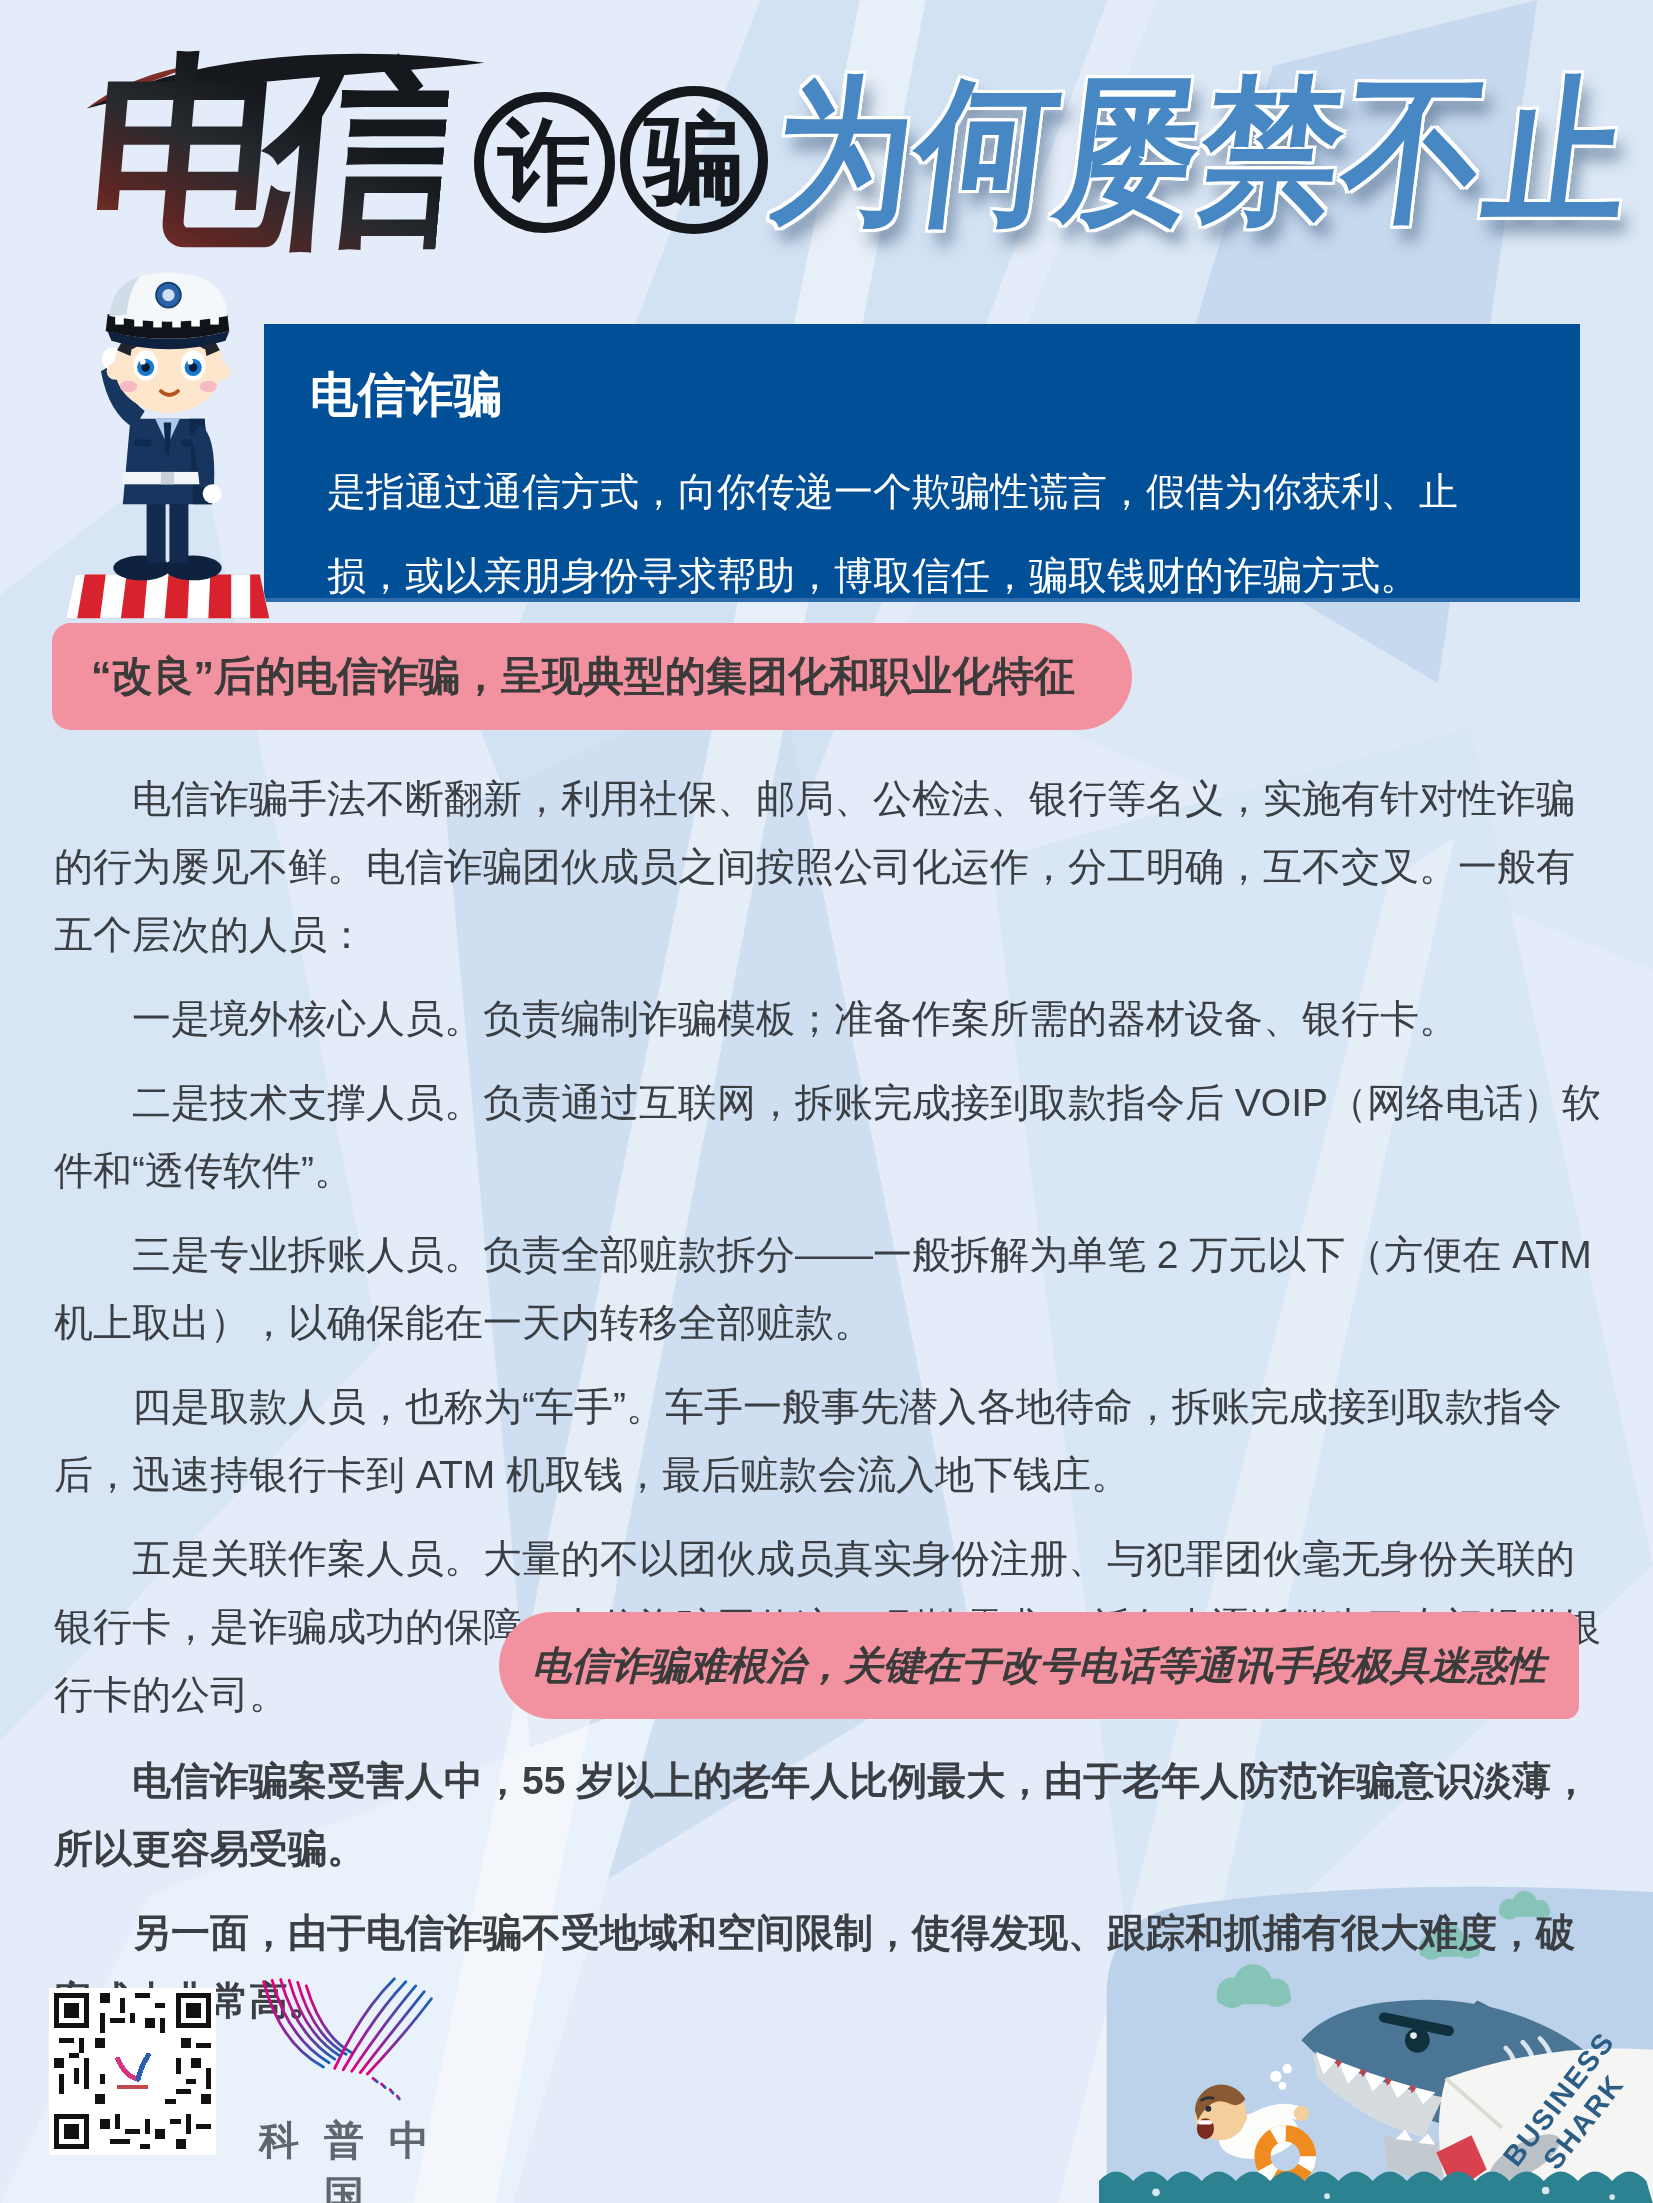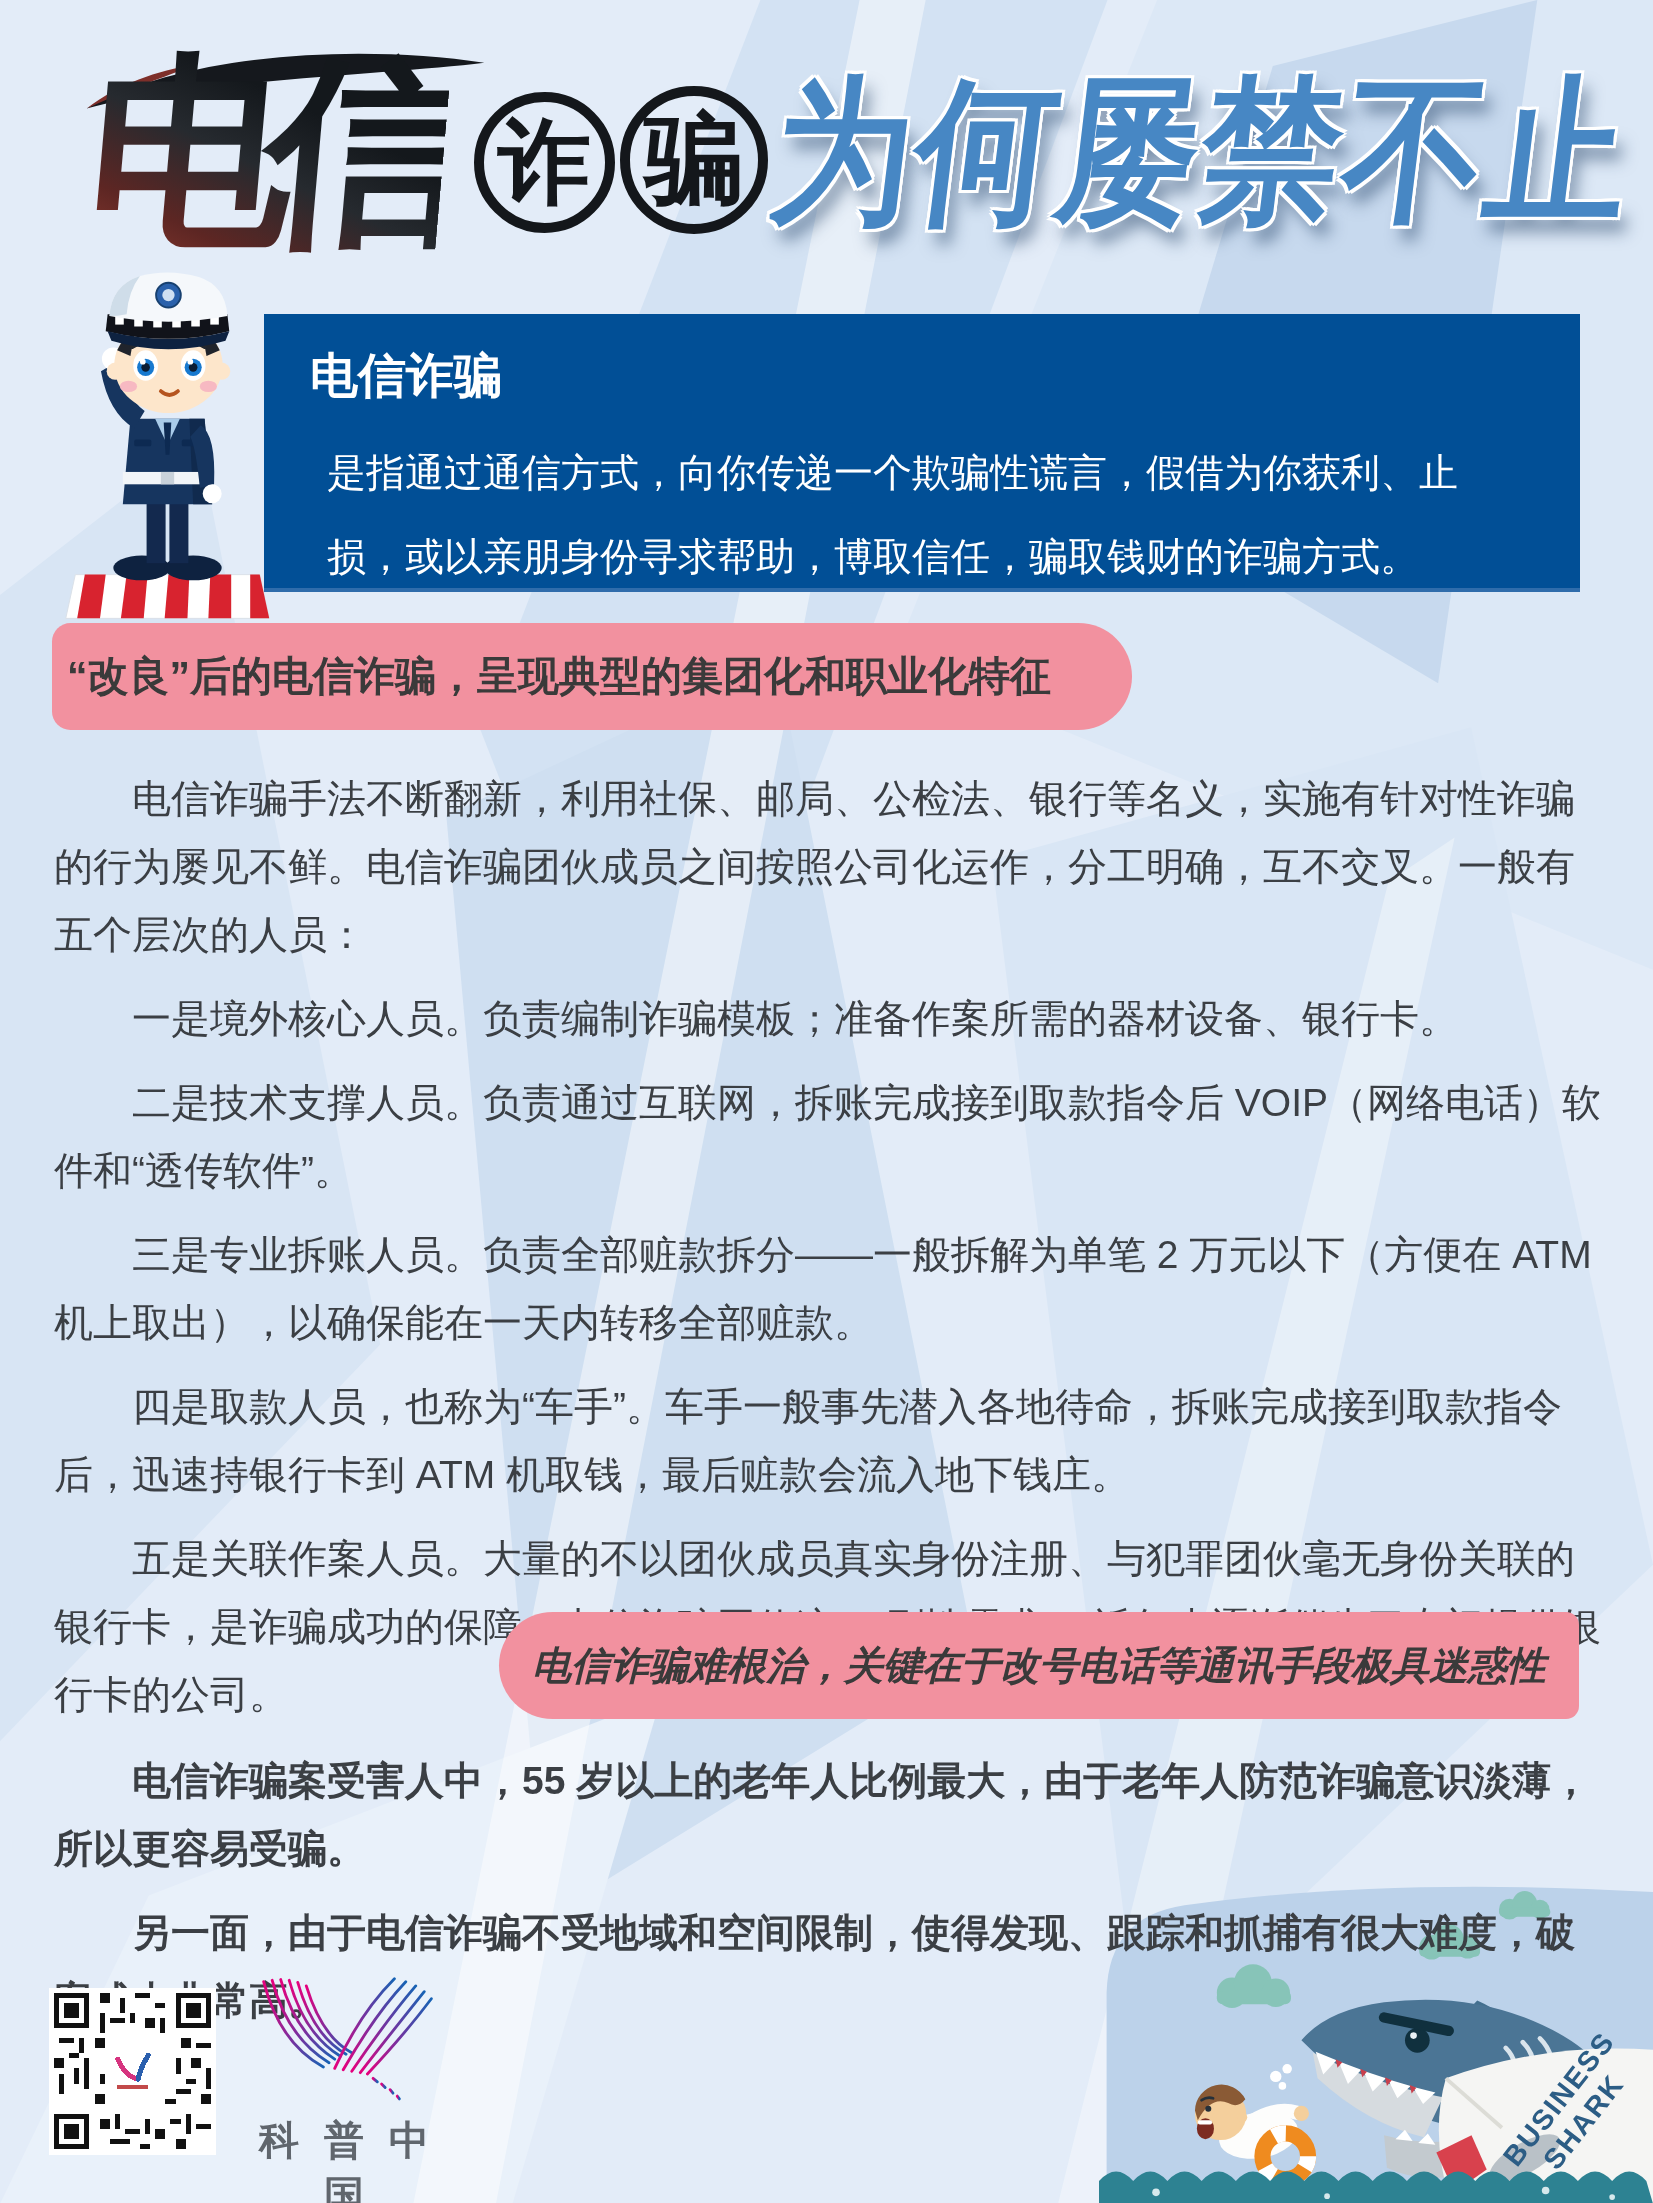--- a/index.html
+++ b/index.html
@@ -49,34 +49,34 @@
     text-shadow:2.9px 0 0 #fff,-2.9px 0 0 #fff,0 2.9px 0 #fff,0 -2.9px 0 #fff,
       2.9px 2.9px 0 #fff,-2.9px -2.9px 0 #fff,2.9px -2.9px 0 #fff,-2.9px 2.9px 0 #fff,
       9.5px 13.3px 15px rgba(26,58,96,.5);
   }
 
   
   .police{position:absolute;left:46px;top:259px;width:243px;height:366px;z-index:4;}
 
   
   .defbox{
-    position:absolute;left:264px;top:314px;width:1316px;height:278px;z-index:2;
+    position:absolute;left:264px;top:324px;width:1316px;height:278px;z-index:2;
     background:#014F96;border-bottom:4.8px solid #2f6cab;
-    box-sizing:border-box;padding:30px 46px;color:#fff;
+    box-sizing:border-box;padding:39px 46px;color:#fff;
   }
   .defbox h2{margin:0 0 23px;font-size:48px;font-weight:800;}
   .defbox p{margin:17px;font-size:39px;line-height:84px;}
 
   
   .banner{
     position:absolute;z-index:2;background:#F2919F;color:#3a3a3a;
     display:flex;align-items:center;font-weight:800;box-sizing:border-box;
   }
   .banner1{left:52px;top:623px;width:1080px;height:107px;border-radius:19px 55px 55px 19px;
-           padding-left:15px;font-size:41px;}
+           padding-left:39px;font-size:41px;}
   .banner2{left:499px;top:1612px;width:1080px;height:107px;border-radius:55px 13.3px 13.3px 55px;
            justify-content:center;font-size:39px;font-style:italic;}
 
   
   .body{position:absolute;left:38px;width:1590px;z-index:2;color:#3b3f44;}
   .body p{margin:16px;font-size:39px;line-height:68px;text-indent:2em;}
   .body1{top:749px;}
   .body2{top:1731px;font-weight:bold;}
 
   

